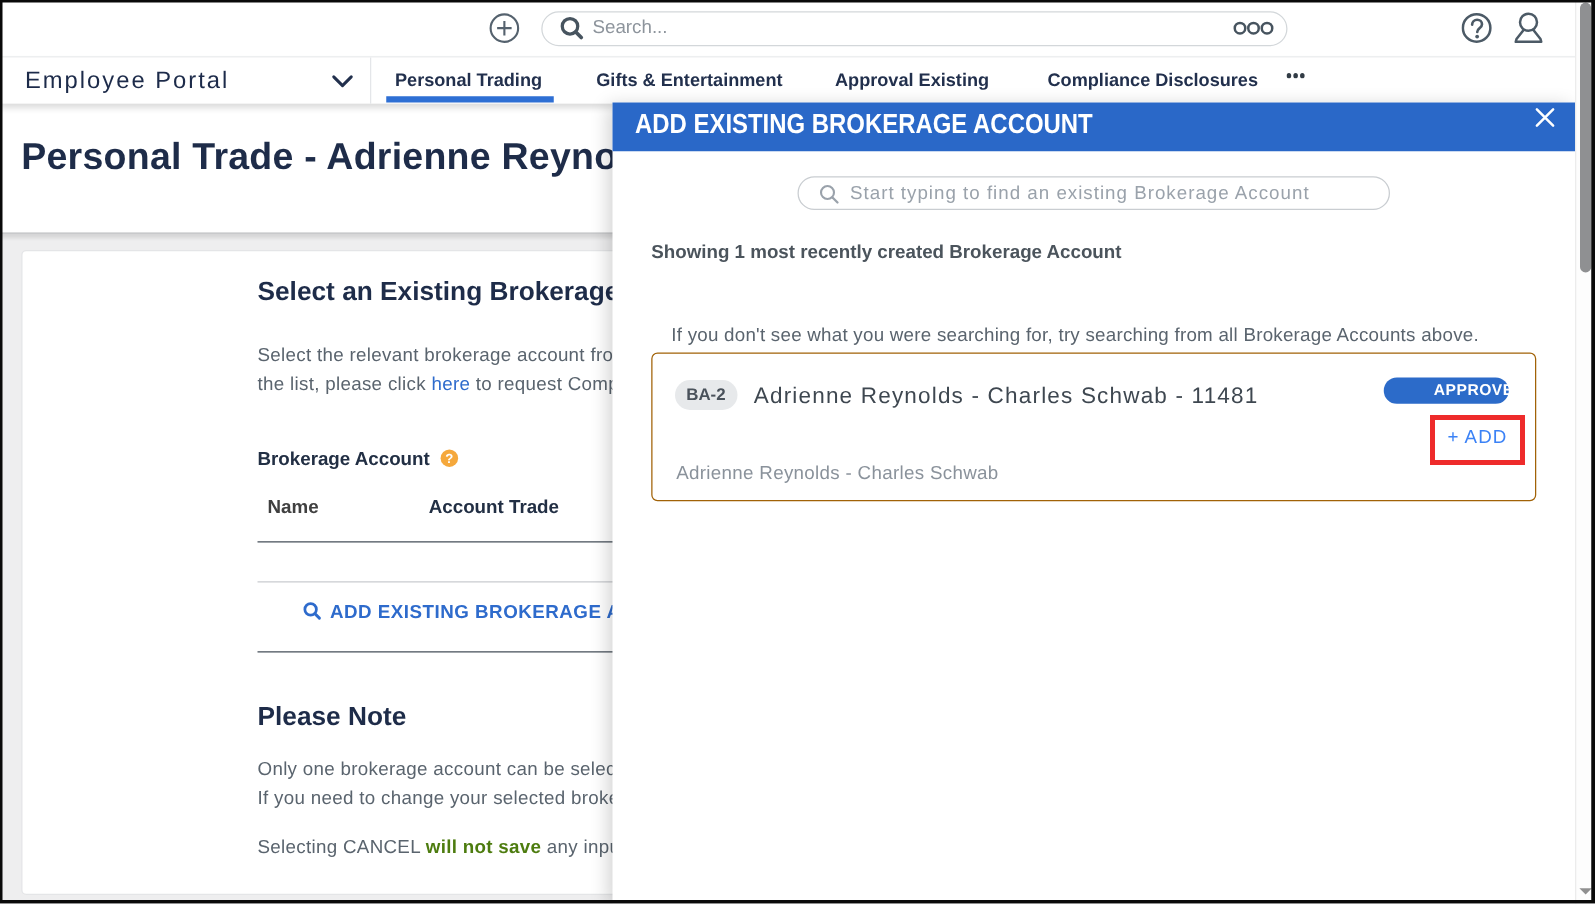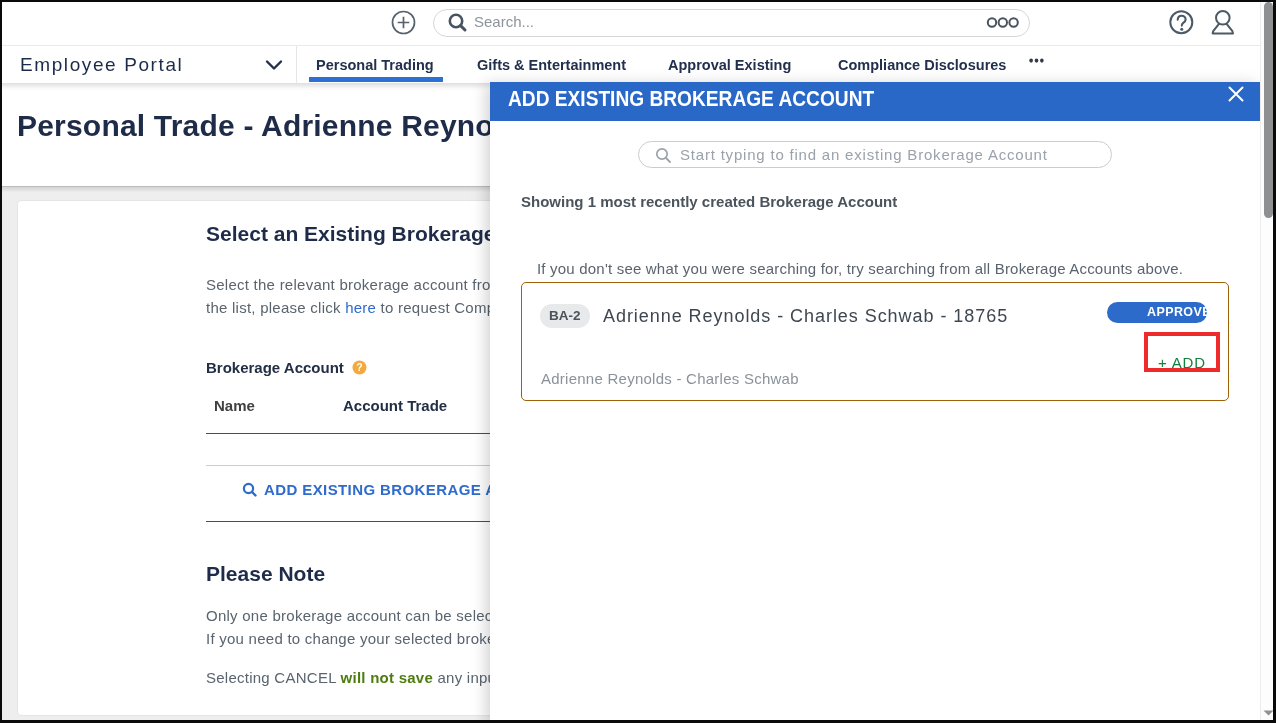--- a/index.html
+++ b/index.html
@@ -35,21 +35,21 @@
   #mtitle { position:absolute; left:18px; top:4px; font-size:22px; font-weight:bold; color:#fff; transform:scaleX(0.87); transform-origin:left top; }
   #minput { position:absolute; left:148px; top:59px; width:474px; height:27px; border:1px solid #c9cdd1; border-radius:14px; background:#fff; }
   #mptxt { position:absolute; left:190px; top:64px; font-size:15px; color:#9aa2ab; letter-spacing:0.8px; }
   #mbold { position:absolute; left:31px; top:111px; font-size:15px; font-weight:bold; color:#4b545c; }
   #mnorm { position:absolute; left:47px; top:133px; font-size:15px; color:#5a646e; letter-spacing:0.2px;margin-top:45px; }
   #acard { position:absolute; left:31px; top:179px; width:708px; height:119px; background:#fff; border:1px solid #a16207; border-radius:5px;margin-top:21px; }
   #bapill { position:absolute; left:18px; top:21px; height:24px; padding:0 9px; background:#e7e9eb; border-radius:12px; font-size:13.5px; color:#4a525b; line-height:24px; font-weight:bold; }
   #atitle { position:absolute; left:81px; top:23px; font-size:18px; color:#3e4750; white-space:nowrap; letter-spacing:0.95px; }
   #appr { position:absolute; left:585px; top:19px; width:100px; height:21px; background:#2c6bc9; border-radius:11px; color:#fff; font-size:12.5px; font-weight:bold; text-align:center; line-height:21px; letter-spacing:0.4px;padding-left:40px; }
   #redbox { position:absolute; left:622px; top:49px; width:76px; height:40px; border:4px solid #ee2b2b; }
-  #addlink { position:absolute; left:636px; top:71px; font-size:15px; color:#15803d; letter-spacing:0.8px; }
+  #addlink { position:absolute; left:636px; top:58px; font-size:15px; color:#3b82f6; letter-spacing:0.8px; }
   #afoot { position:absolute; left:19px; top:87px; font-size:15px; color:#8a929b; letter-spacing:0.25px; }
 
   
   #sbtrack { position:absolute; left:1260px; top:0; width:14px; height:723px; background:#fdfdfd; border-left:1px solid #ececec; z-index:6; }
   #sbthumb { position:absolute; left:3px; top:2px; width:9px; height:216px; background:#8f9092; border-radius:5px; }
 
   
   #frame { position:absolute; left:0; top:0; width:1276px; height:723px; border:2px solid #0a0a0a; border-right-width:3px; border-bottom-width:3px; z-index:10; pointer-events:none; }
 
   .icon { position:absolute; }
@@ -140,21 +140,21 @@
     <div id="minput"></div>
     <svg class="icon" style="left:165px;top:65px" width="17" height="17" viewBox="0 0 17 17">
       <circle cx="7" cy="7" r="5.2" fill="none" stroke="#9aa2ab" stroke-width="1.7"></circle>
       <path d="M11 11 L15 15" stroke="#9aa2ab" stroke-width="1.8" stroke-linecap="round"></path>
     </svg>
     <div id="mptxt">Start typing to find an existing Brokerage Account</div>
     <div id="mbold">Showing 1 most recently created Brokerage Account</div>
     <div id="mnorm">If you don't see what you were searching for, try searching from all Brokerage Accounts above.</div>
     <div id="acard">
       <div id="bapill">BA-2</div>
-      <div id="atitle">Adrienne Reynolds - Charles Schwab - 18765</div>
+      <div id="atitle">Adrienne Reynolds - Charles Schwab - 11481</div>
       <div id="appr">APPROVED</div>
       <div id="redbox"></div>
       <div id="addlink">+ ADD</div>
       <div id="afoot">Adrienne Reynolds - Charles Schwab</div>
     </div>
   </div>
 
   <div id="sbtrack">
     <div id="sbthumb"></div>
     <svg class="icon" style="left:2px;top:710px" width="11" height="6" viewBox="0 0 11 6">

